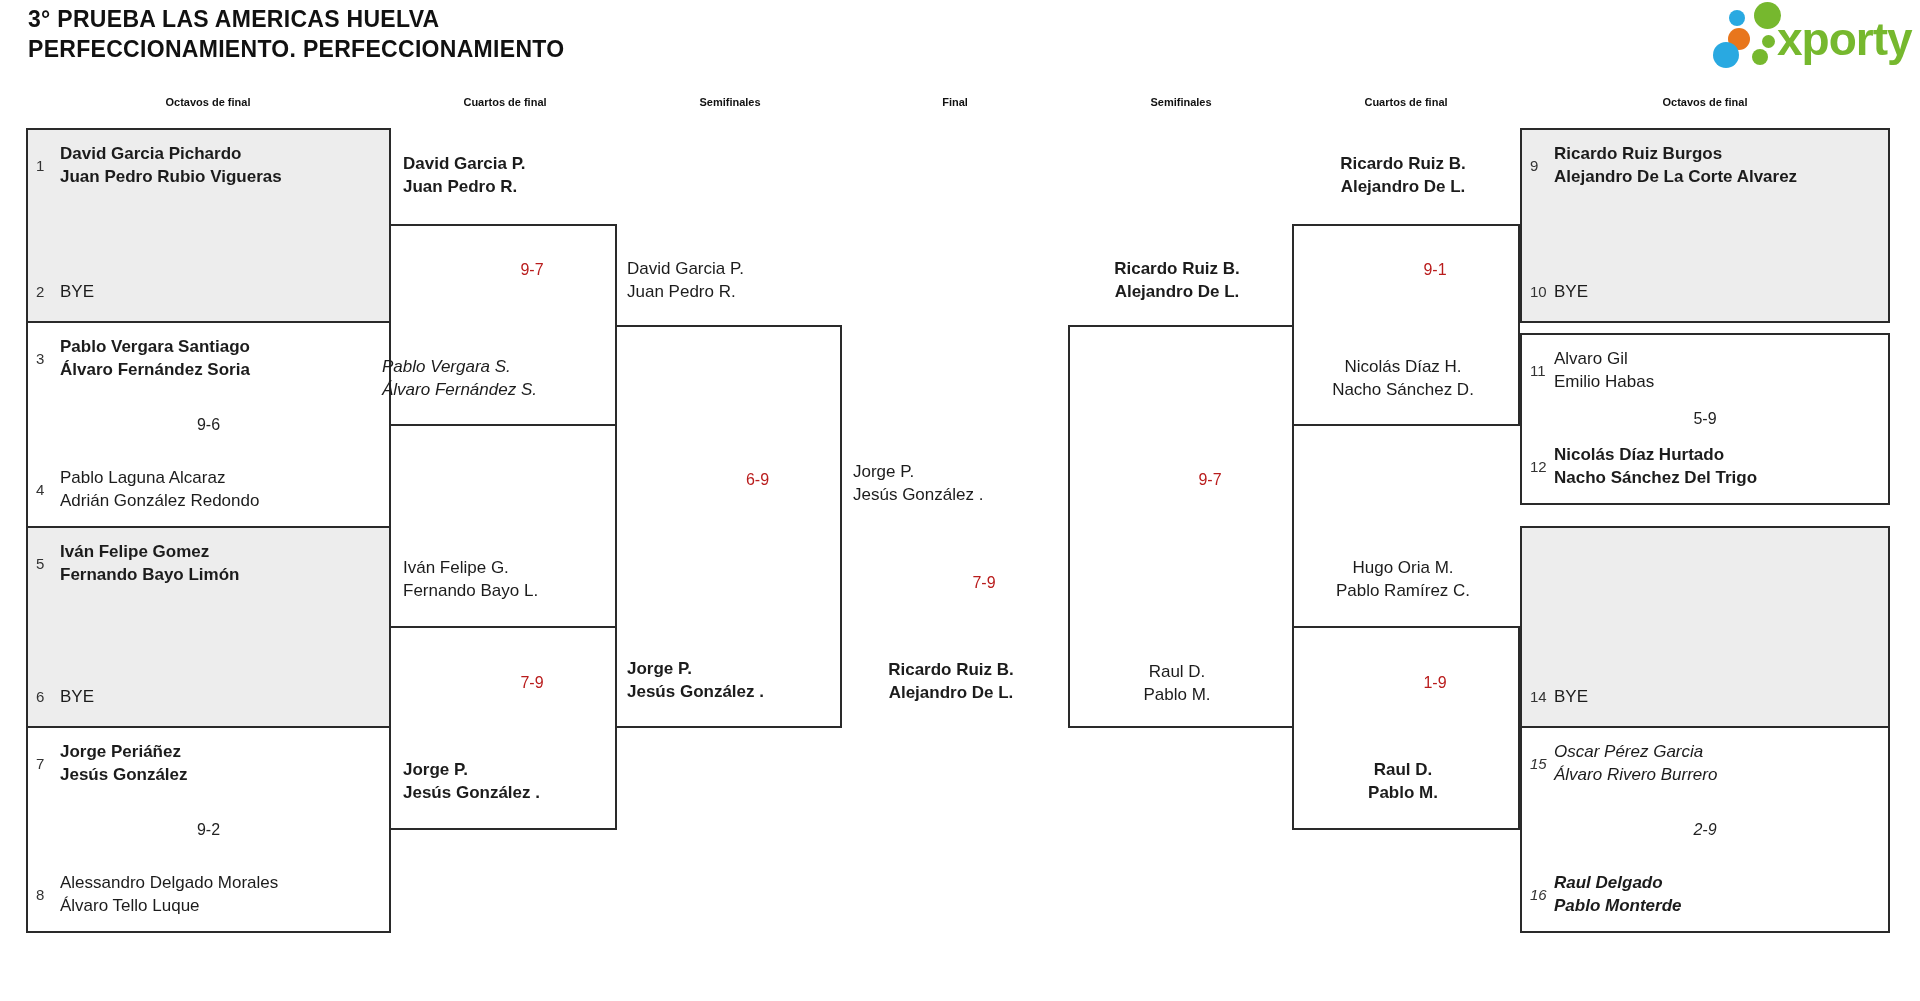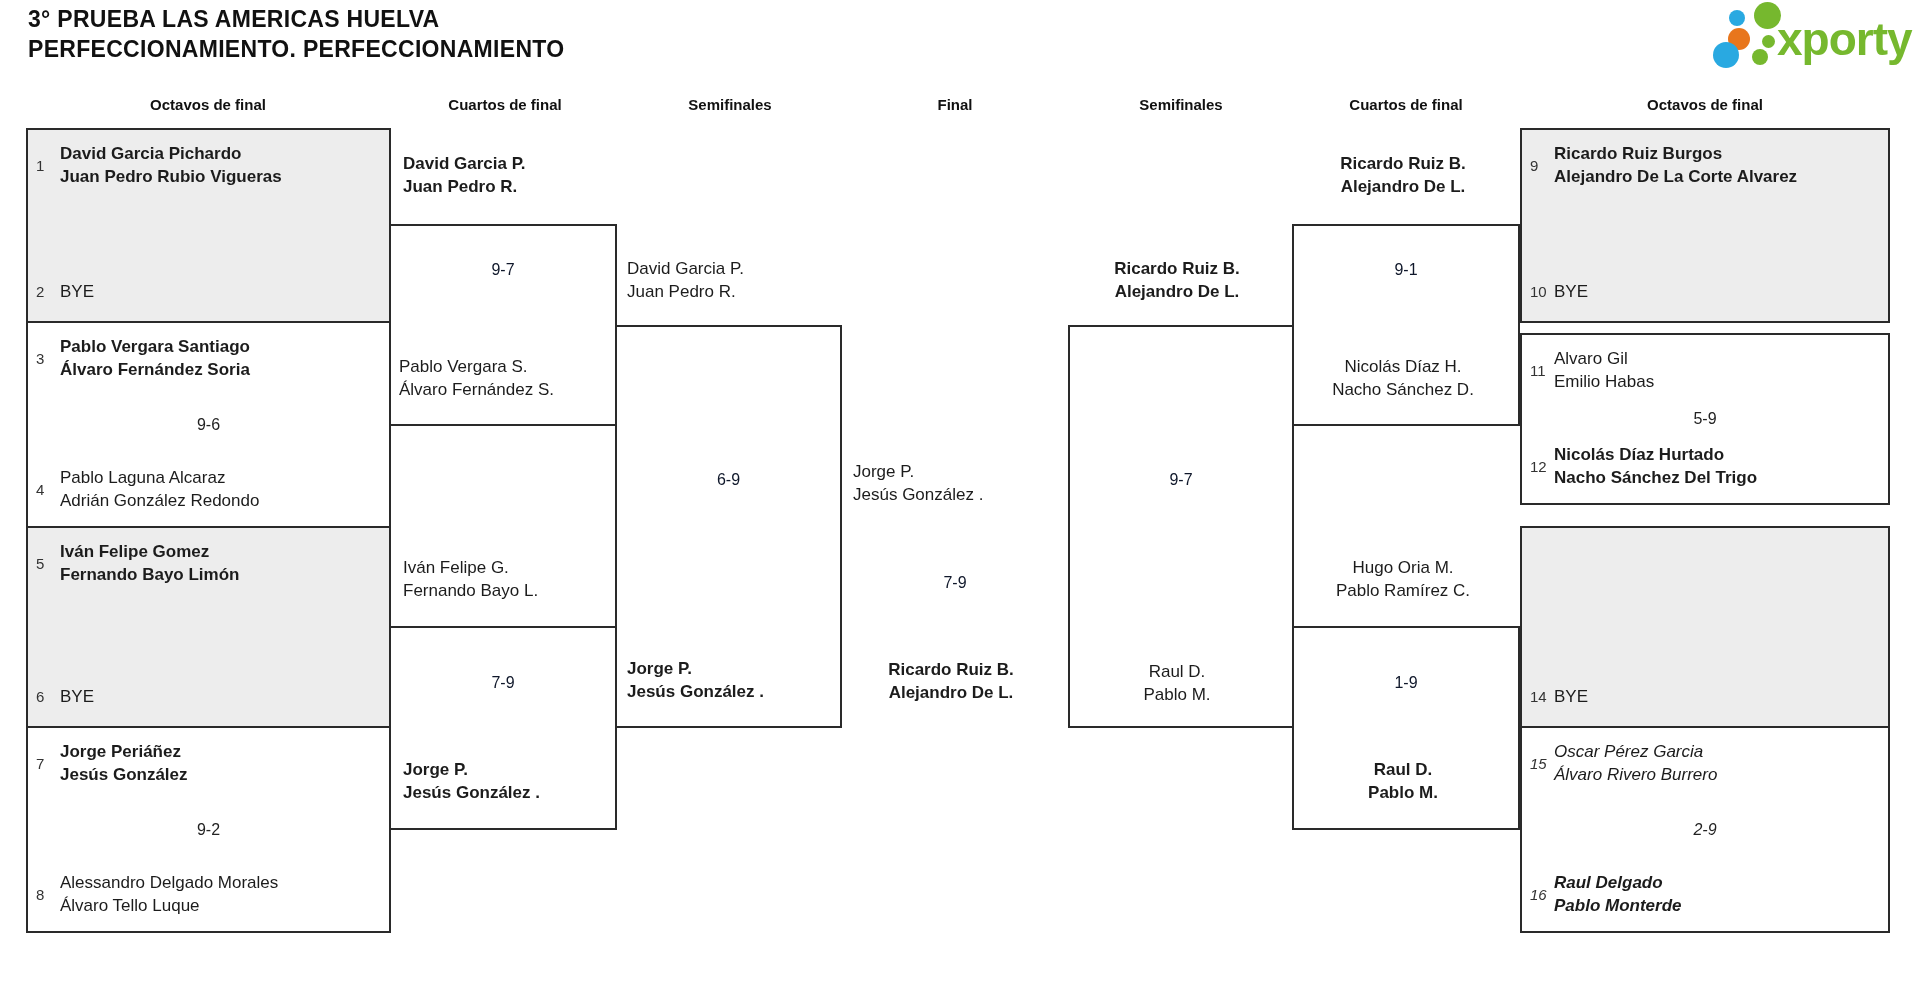--- a/index.html
+++ b/index.html
@@ -6,38 +6,38 @@
   .stage{position:relative;width:1920px;height:1001px;background:#ffffff;overflow:hidden;
          font-family:"Liberation Sans","DejaVu Sans",sans-serif;color:#1c1c1c;margin-left:23px;}
   
   .title{position:absolute;left:5px;top:4px;font-size:23px;line-height:30px;font-weight:bold;
          color:#111;letter-spacing:.3px;white-space:pre-line;}
   
   .logo{position:absolute;left:1688px;top:4px;width:225px;height:68px;}
   .dot{position:absolute;border-radius:50%;}
   .wordmark{position:absolute;left:66px;top:8px;font-size:46px;font-weight:bold;letter-spacing:-1px;color:#76b82e;}
   
-  .rh{position:absolute;top:96px;transform:translateX(-50%);font-size:15px;font-weight:bold;color:#111;white-space:nowrap;}
+  .rh{position:absolute;top:96px;transform:translateX(-50%);font-size:11px;font-weight:bold;color:#111;white-space:nowrap;}
   
   .m16{position:absolute;box-sizing:border-box;border:2px solid #2a2a2a;background:#fff;}
   .m16.shaded{background:#ededed;}
   .team{position:absolute;left:8px;right:8px;display:flex;align-items:center;gap:6px;}
   .team.t{top:12px;}
   .team.b1{bottom:18px;}
   .team.b2{bottom:14px;}
   .seed{min-width:18px;font-size:15px;color:#333;flex:0 0 auto;}
   .tname{font-size:17px;line-height:23px;white-space:pre-line;}
   .winner{font-weight:bold;}
   .mscore{position:absolute;left:0;right:0;top:50%;transform:translateY(-50%);text-align:center;font-size:16px;color:#222;}
   
   .box{position:absolute;box-sizing:border-box;border:2px solid #2a2a2a;background:transparent;}
   
   .lbl{position:absolute;font-size:17px;line-height:23px;white-space:pre-line;color:#1c1c1c;}
   .lbl.r{text-align:center;}
-  .scr{position:absolute;text-align:center;font-size:16px;color:#0f172a;}
+  .scr{position:absolute;text-align:center;font-size:16px;color:#b91c1c;padding-left:29px;}
 </style>
 </head>
 <body>
 
 <div class="stage">
 
   <div class="title"><span>3° PRUEBA LAS AMERICAS HUELVA</span>
 <span>PERFECCIONAMIENTO. PERFECCIONAMIENTO</span></div>
 
   <div class="logo">
@@ -164,21 +164,21 @@
   <div class="box" style="left:366px;top:224px;width:228px;height:202px;"></div>
   <div class="box" style="left:366px;top:626px;width:228px;height:204px;"></div>
   <div class="box" style="left:592px;top:325px;width:227px;height:403px;"></div>
   <div class="box" style="left:1045px;top:325px;width:226px;height:403px;"></div>
   <div class="box" style="left:1269px;top:224px;width:228px;height:202px;"></div>
   <div class="box" style="left:1269px;top:626px;width:228px;height:204px;"></div>
 
   <div class="lbl winner" style="left:380px;top:152px;">David Garcia P.
 Juan Pedro R.</div>
   <div class="scr" style="left:366px;width:228px;top:261px;">9-7</div>
-  <div class="lbl" style="left:376px;top:355px;">Pablo Vergara S.
+  <div class="lbl" style="left:359px;top:355px;font-style:italic;">Pablo Vergara S.
 Álvaro Fernández S.</div>
 
   <div class="lbl" style="left:380px;top:556px;">Iván Felipe G.
 Fernando Bayo L.</div>
   <div class="scr" style="left:366px;width:228px;top:674px;">7-9</div>
   <div class="lbl winner" style="left:380px;top:758px;">Jorge P.
 Jesús González .</div>
 
   <div class="lbl" style="left:604px;top:257px;">David Garcia P.
 Juan Pedro R.</div>

